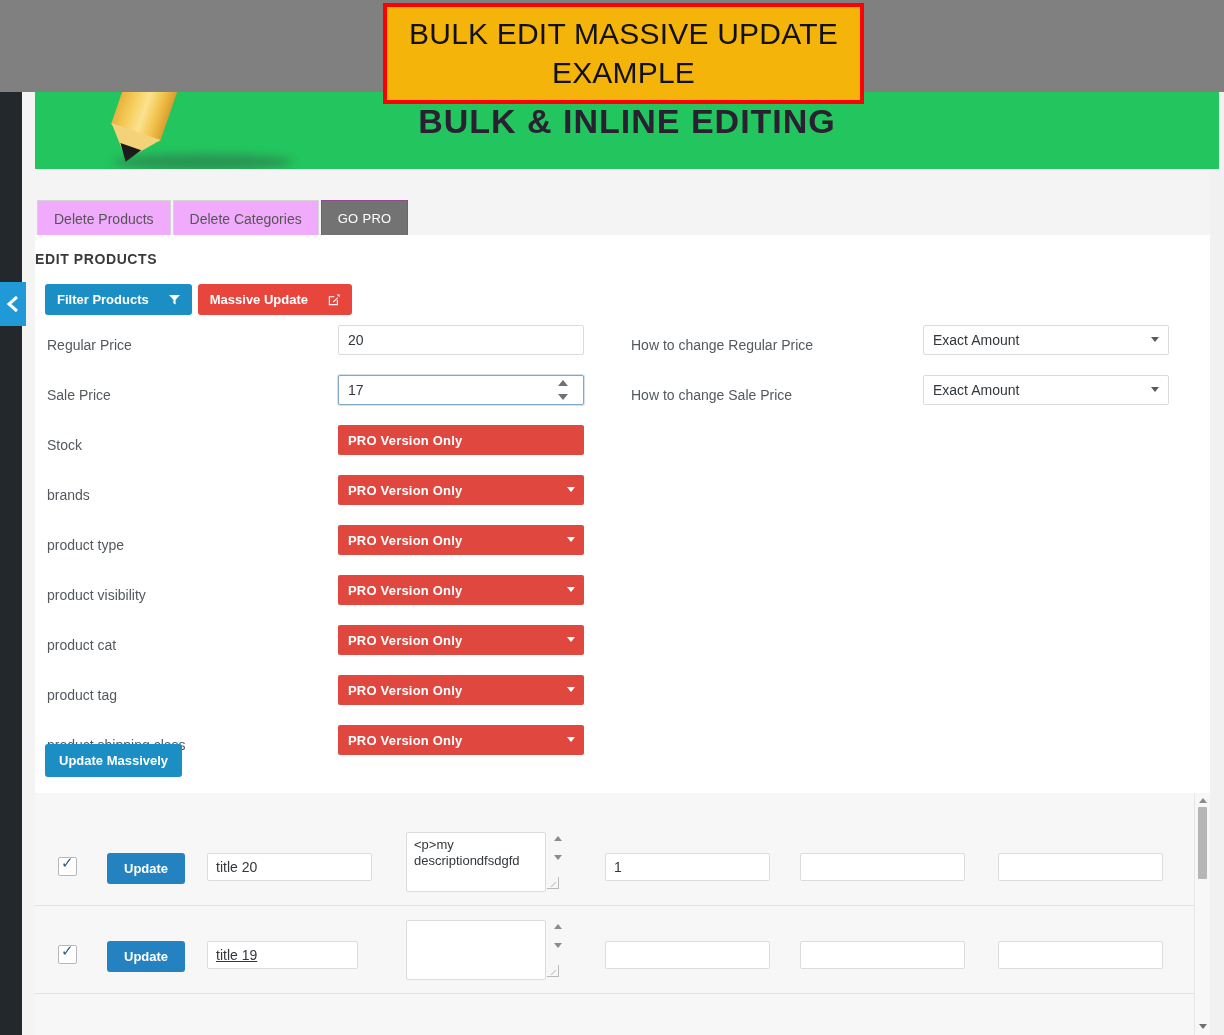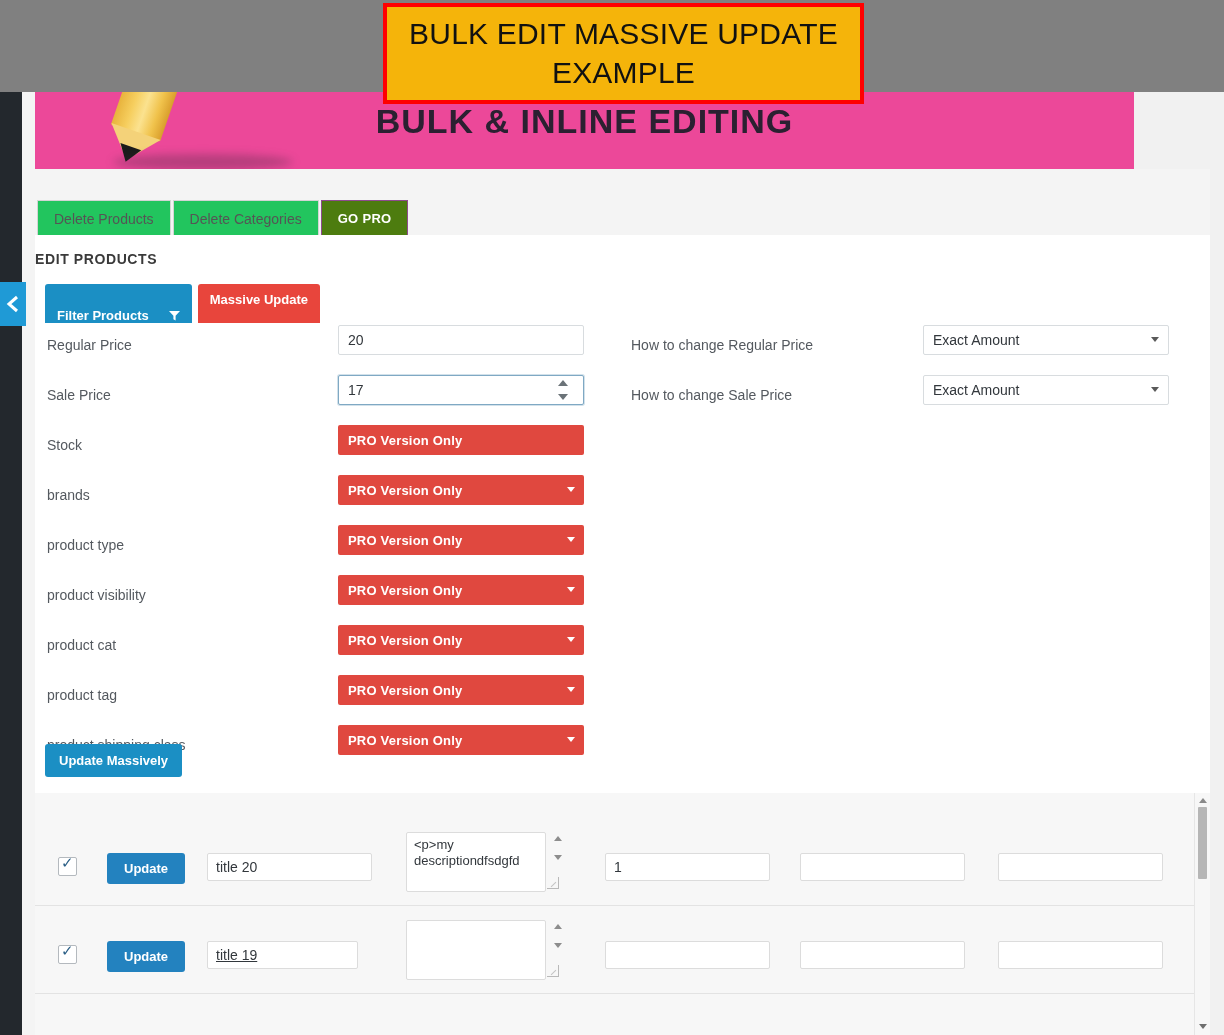--- a/index.html
+++ b/index.html
@@ -40,22 +40,22 @@
   #collapse-arrow svg{display:block;}
 
   
   #gutter{
     position:absolute;left:22px;top:0;width:13px;height:943px;
     background:#f4f4f4;z-index:4;
   }
 
   
   #plugin-header{
-    position:absolute;left:35px;top:0;width:1099px;height:77px;
-    background:#ec4899;overflow:hidden;
+    position:absolute;left:35px;top:0;width:1184px;height:77px;
+    background:#22c55e;overflow:hidden;
   }
   #plugin-header .hdr-title{
     position:absolute;left:0;right:0;top:10px;text-align:center;
     font-family:"Liberation Sans", sans-serif;
     font-weight:bold;font-size:34px;color:#2b2031;
     letter-spacing:1px;white-space:nowrap;
   }
   #pencil{
     position:absolute;left:60px;top:-66px;width:120px;height:150px;
     transform:rotate(19deg);
@@ -90,30 +90,30 @@
   #tabbar{
     position:absolute;left:35px;top:101px;width:1175px;height:43px;
     background:#f4f4f4;
   }
   #tabbar .tabs-inner{
     position:absolute;left:2px;bottom:0;display:flex;align-items:flex-end;
   }
   .tab{
     height:36px;box-sizing:border-box;
     padding:0 16px;display:flex;align-items:center;
-    font-size:14px;color:#555;background:#22c55e;
+    font-size:14px;color:#555;background:#f0abfc;
     border:1px solid #d4d4d4;border-bottom:none;margin-right:2px;
     white-space:nowrap;
   }
   .tab.active{
     background:#ffffff;color:#222;font-weight:bold;height:41px;
     border-color:#cfcfcf;
   }
   .tab.pro{
-    background:#4d7c0f;color:#fff;font-weight:bold;font-size:13px;
+    background:#737373;color:#fff;font-weight:normal;font-size:13px;
     border-color:#8E4B8E;height:36px;letter-spacing:.3px;
   }
   #tab-underline{
     position:absolute;left:35px;top:143px;width:1175px;height:2px;
     background:#ffffff;
   }
 
   
   #content-card{
     position:absolute;left:35px;top:145px;width:1175px;height:798px;
@@ -128,21 +128,21 @@
   #action-buttons{
     position:absolute;left:10px;top:47px;display:flex;
   }
   .btn{
     border:none;cursor:pointer;color:#fff;font-weight:bold;
     font-size:13px;padding:8px 12px;border-radius:3px;
     display:flex;align-items:center;gap:20px;white-space:nowrap;
     font-family:"Liberation Sans", sans-serif;
   }
   .btn-filter{background:#1b8fc4;margin-right:6px;}
-  .btn-massive{background:#e8453c;flex-direction:column;}
+  .btn-massive{background:#e8453c;}
 
   
   #form-area{
     position:absolute;left:0;top:86px;width:1175px;height:420px;
     background:#ffffff;
   }
   .frow{
     position:absolute;left:0;width:1175px;height:50px;
   }
   .flabel{

